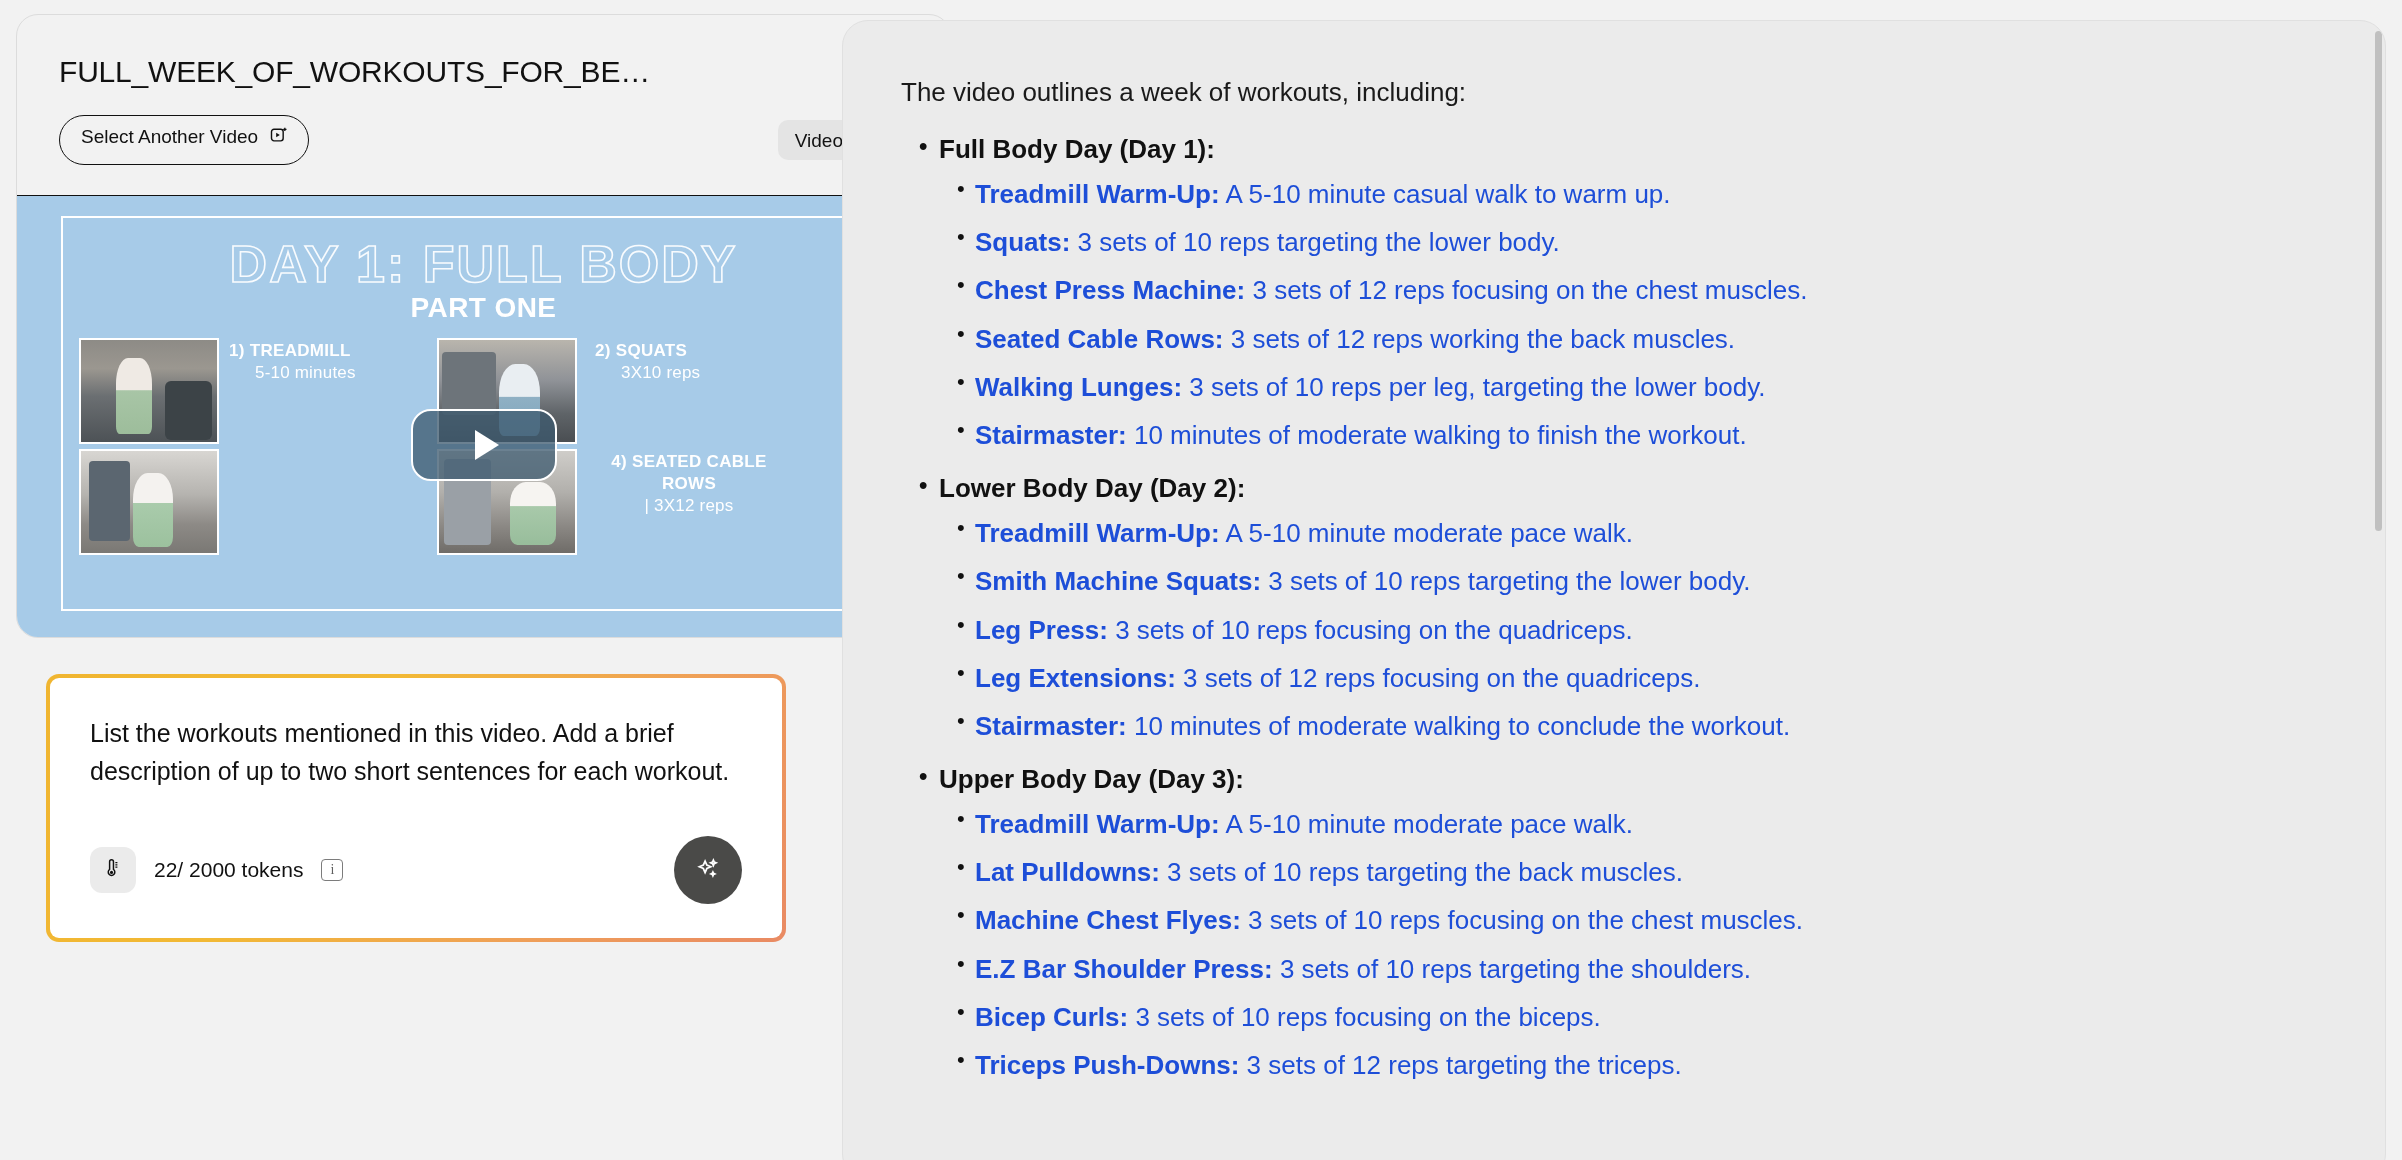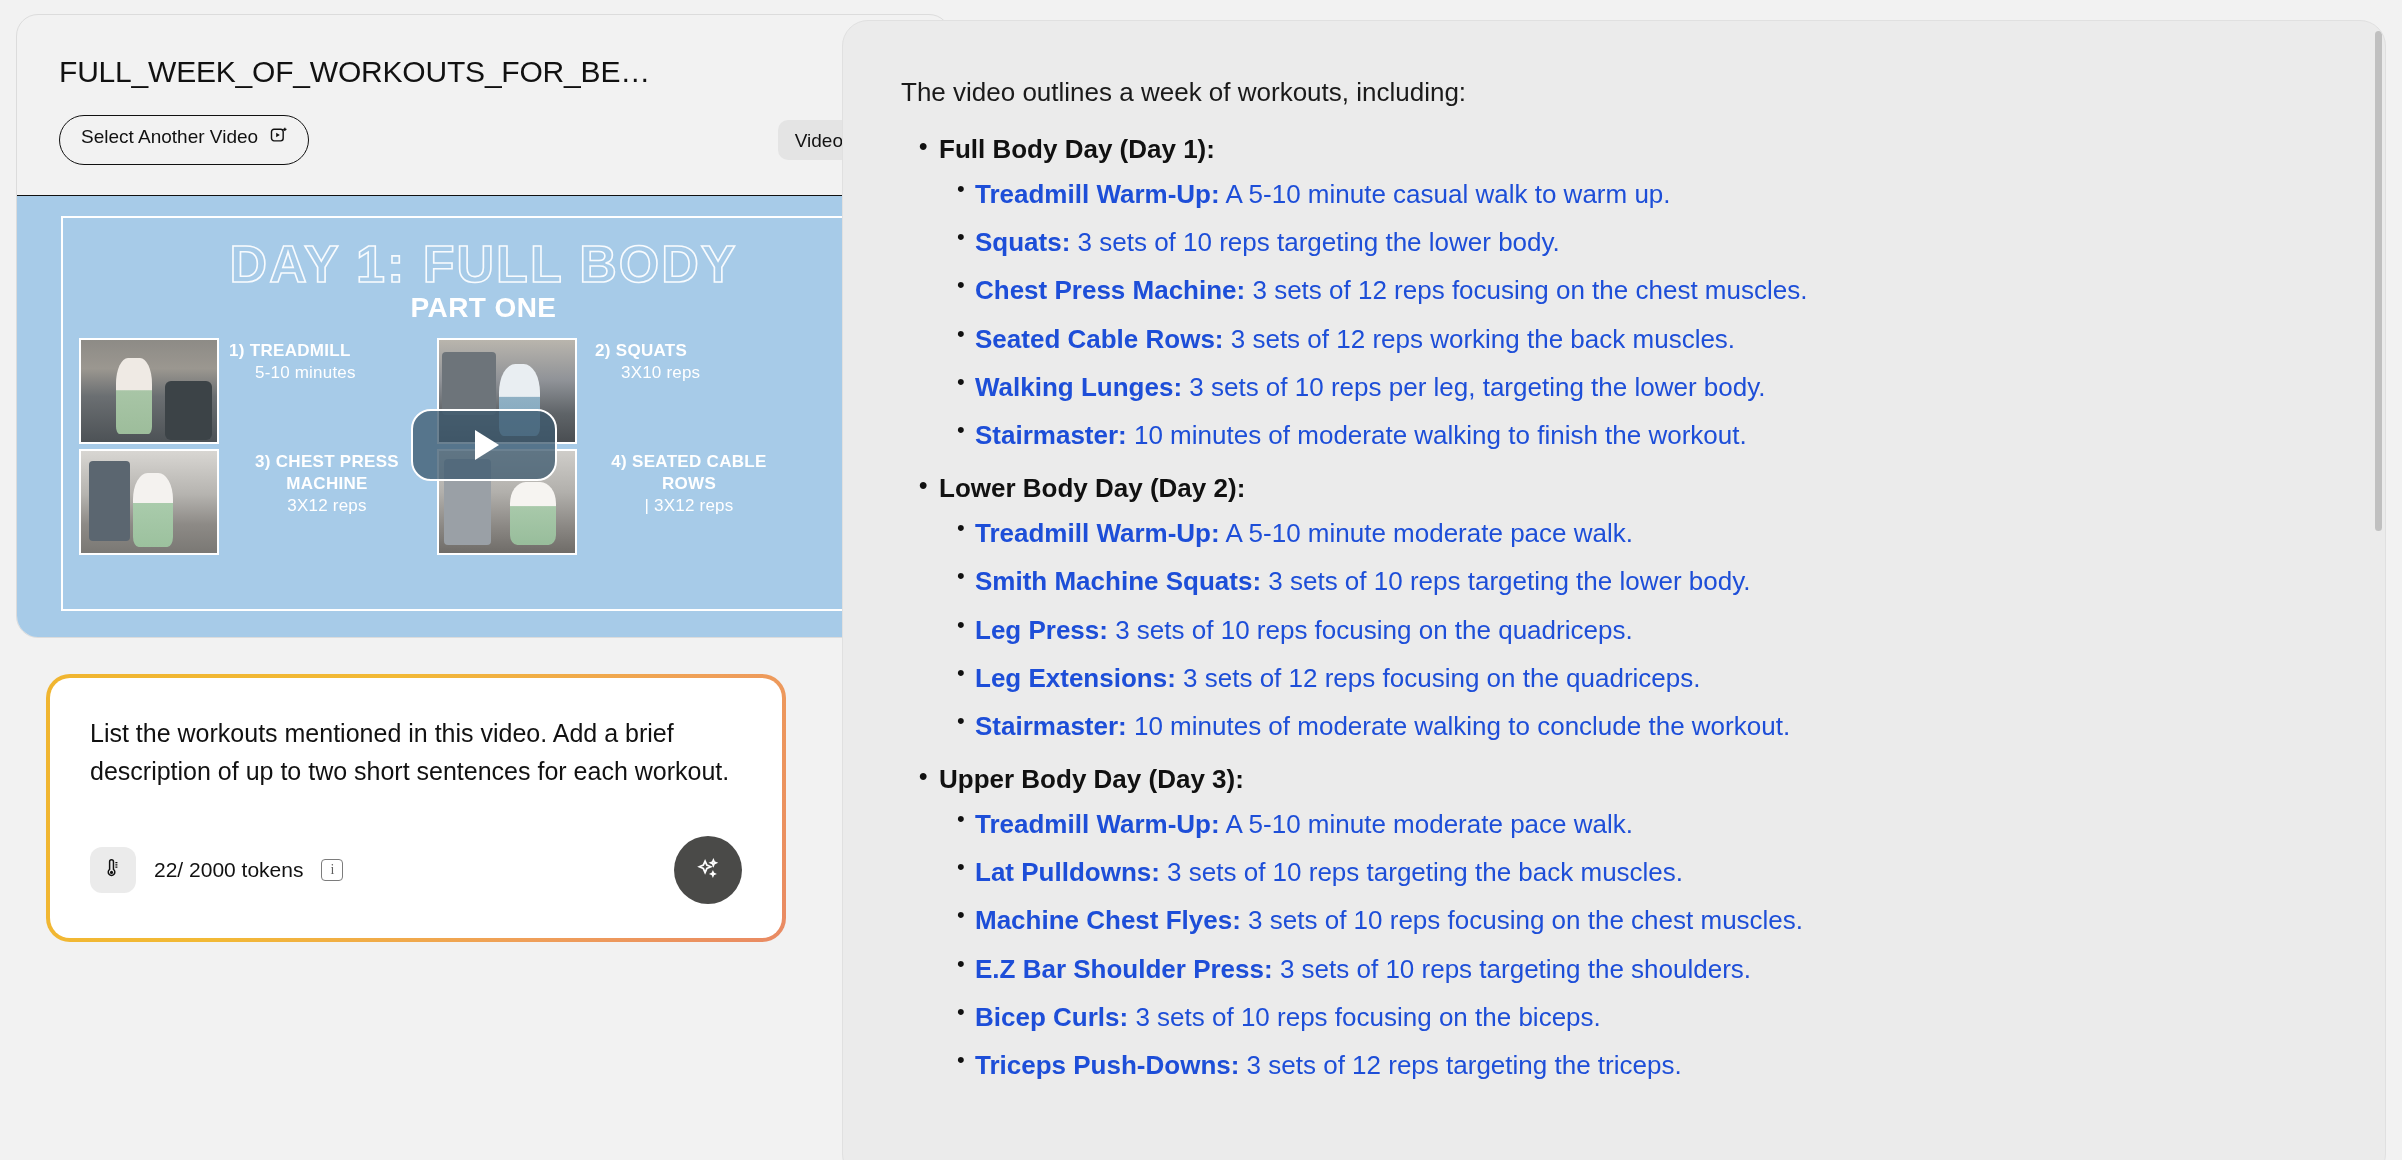--- a/index.html
+++ b/index.html
@@ -213,21 +213,21 @@
     border-bottom: 15px solid transparent;
     margin-left: 6px;
   }
 
   
   .prompt-wrap { padding: 36px 0 0 30px; }
   .prompt-card {
     position: relative;
     width: 740px;
     background: #fff;
-    border-radius: 24px;
+    border-radius: 13px;
     border: 4px solid transparent;
     background-image:
       linear-gradient(#fff,#fff),
       linear-gradient(125deg,#f0b530 0%,#f2b935 38%,#ef9f59 72%,#e98a63 100%);
     background-origin: border-box;
     background-clip: padding-box, border-box;
     padding: 36px 40px 34px 40px;
   }
   .prompt-text {
     font-size: 25px;
@@ -397,25 +397,20 @@
             <span>TREADMILL</span></div>
           <div class="ln2">5-10 minutes</div>
         </div>
 
         <div class="label lbl-2">
           <div class="ln1"><span>2)</span>
             <span>SQUATS</span></div>
           <div class="ln2">3X10 reps</div>
         </div>
 
-        <div class="label lbl-3">
-          <div class="ln1"><span>3)</span>
-            <span>CHEST PRESS MACHINE</span></div>
-          <div class="ln2">3X12 reps</div>
-        </div>
 
         <div class="label lbl-4">
           <div class="ln1"><span>4)</span>
             <span>SEATED CABLE ROWS</span></div>
           <div class="ln2">| 3X12 reps</div>
         </div>
 
         <div class="play-btn">
           <div class="play-tri"></div>
         </div>

